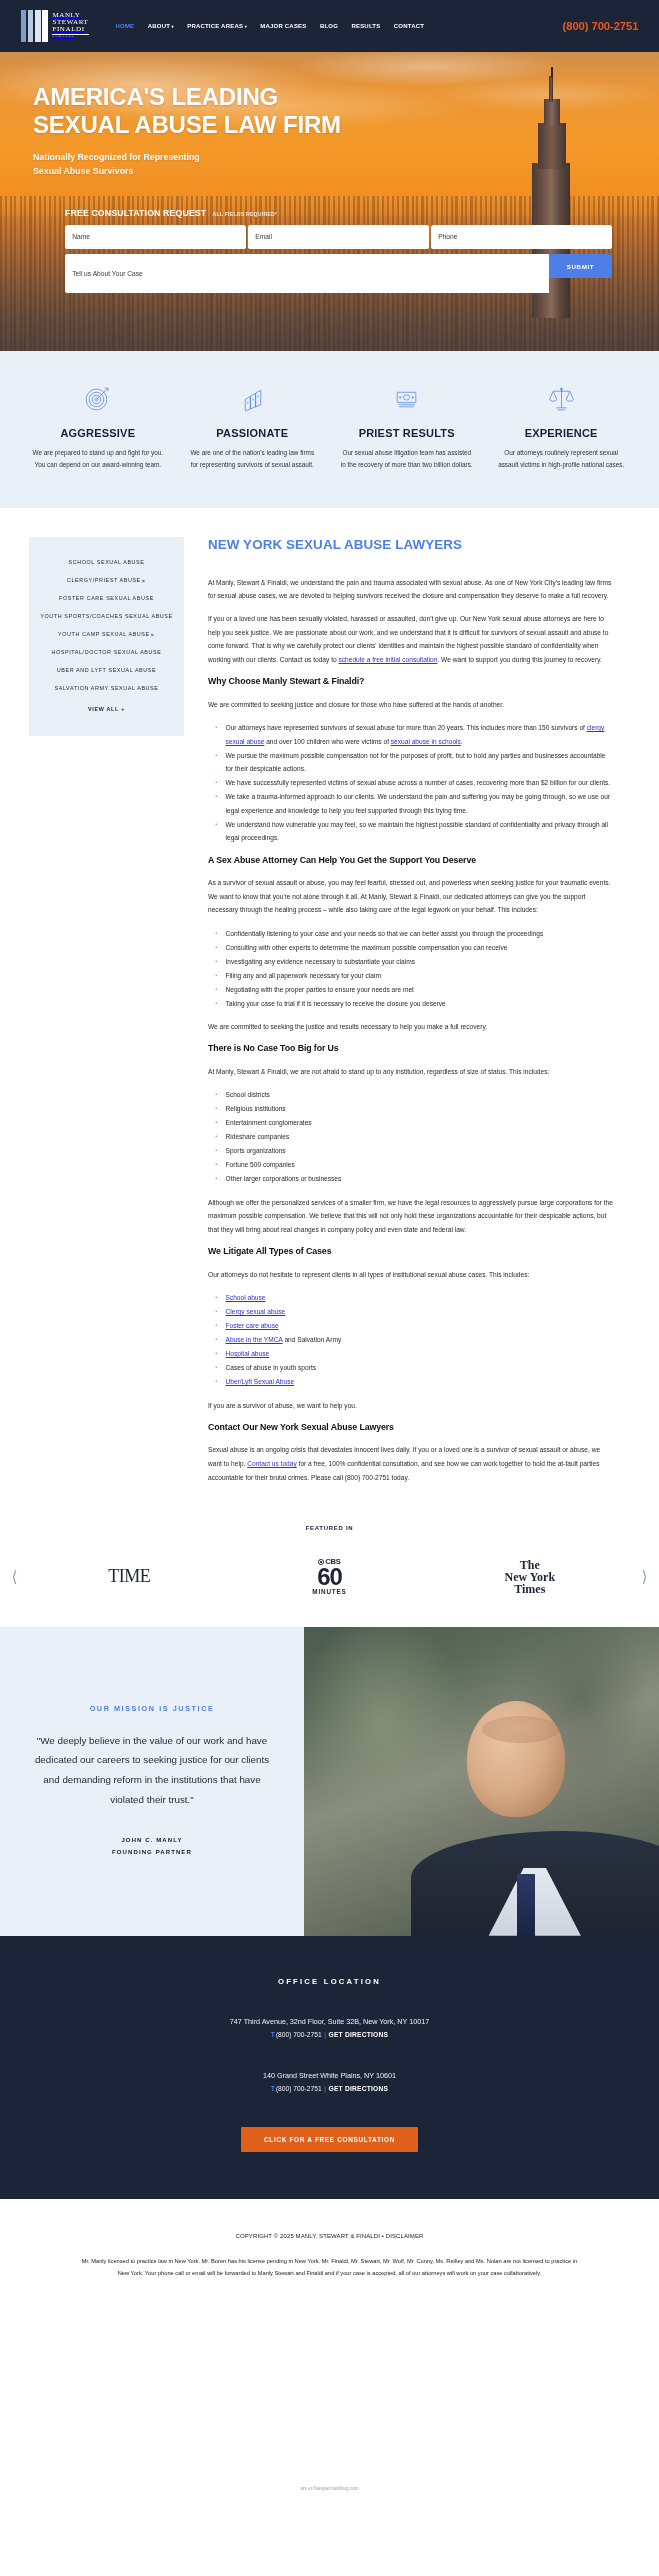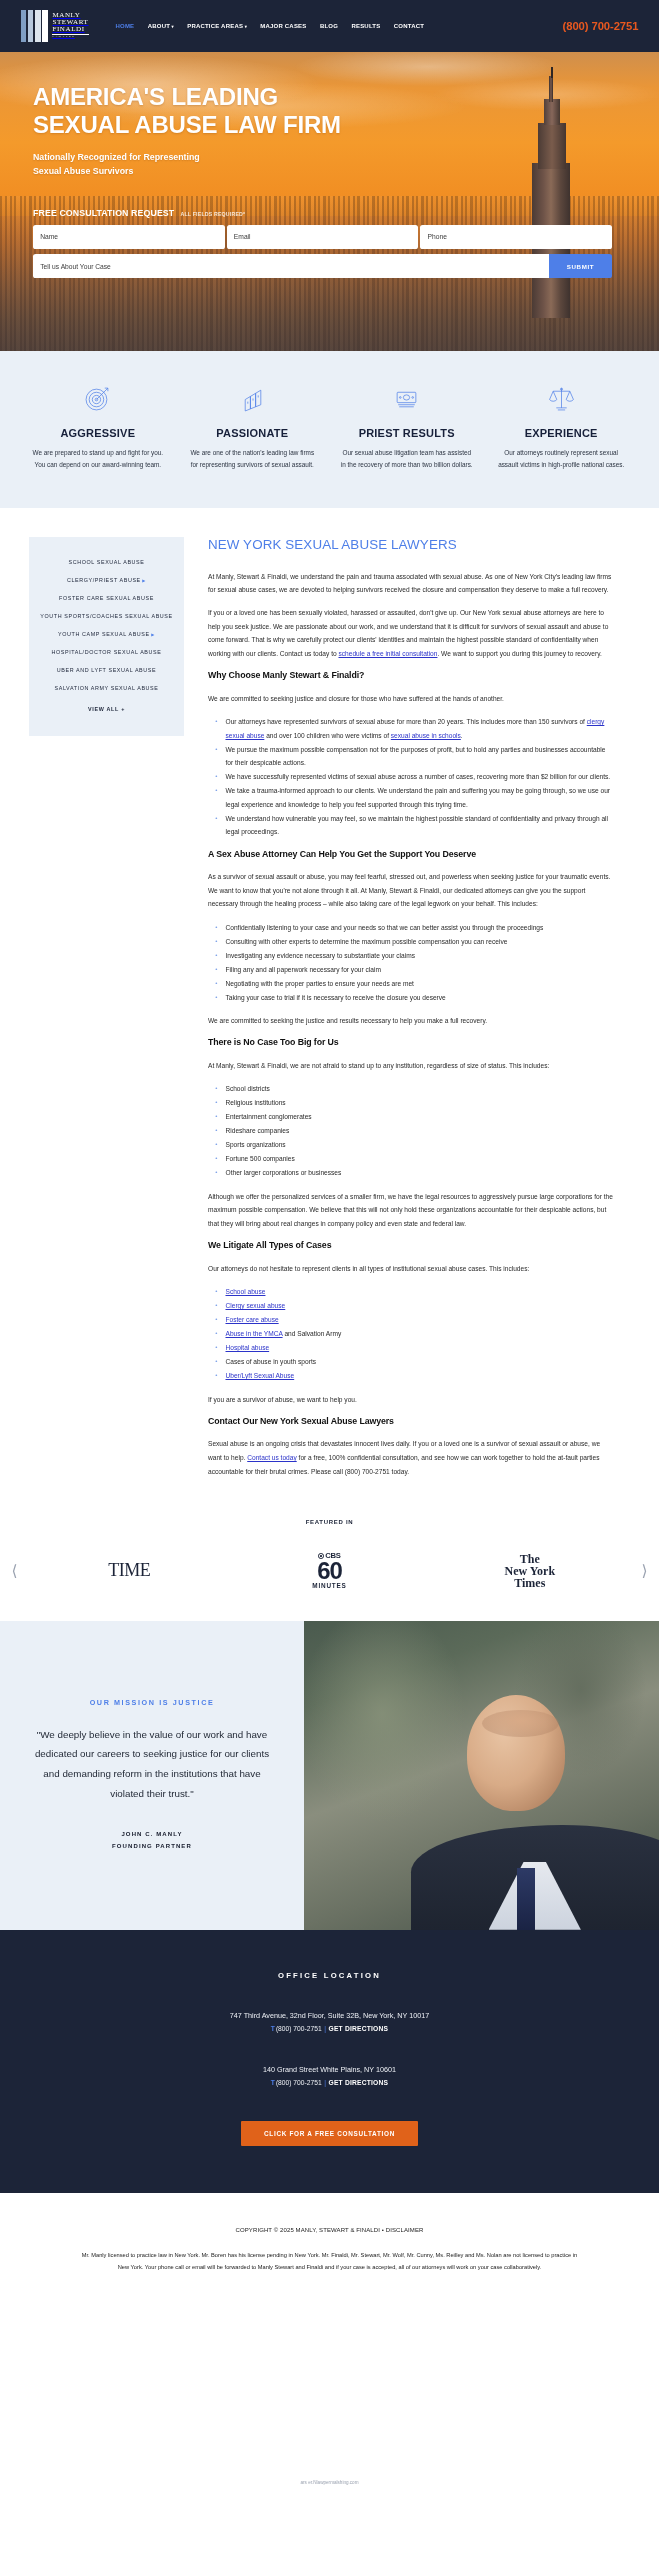--- a/index.html
+++ b/index.html
@@ -107,33 +107,33 @@
     color: #ffffff;
     font-size: 8.8px;
     line-height: 1.62;
     margin-top: 10.3px;
     font-weight: 600;
     max-width: 216px;
     text-shadow: 0 0.5px 1.5px rgba(120,60,10,.25);
   }
 
   
-  .formwrap { position: relative; z-index: 4; padding: 30px 47px 0 33px; }
+  .formwrap { position: relative; z-index: 4; padding: 30px 47px 0 33px; margin-left: 32px; }
   .form-head { display: flex; align-items: baseline; gap: 6.2px; }
   .form-title { color:#fff; font-size: 8.8px; font-weight: bold; letter-spacing: 0.1px;}
   .form-req { color:#f4e6d8; font-size: 5.2px; letter-spacing: 0.2px; font-weight:600;}
   .form-row1 { display: flex; gap: 2px; margin-top: 6.2px; }
   .form-row1 input {
     flex: 1; height: 24px; border: 0; border-radius: 2.6px;
     padding: 0 7.2px; font-size: 6.7px; color:#333;
     font-family: "Liberation Sans", sans-serif; outline: none;
   }
   .form-row2 { display: flex; gap: 0; margin-top: 5.7px; }
   .form-row2 input {
-    flex: 1; height: 24px; border: 0; border-radius: 2.6px 0 0 2.6px;
+    flex: 1; height: 39px; border: 0; border-radius: 2.6px 0 0 2.6px;
     padding: 0 7.2px; font-size: 6.7px; color:#333;
     font-family: "Liberation Sans", sans-serif; outline: none;
   }
   .submit-btn {
     width: 63px; height: 24px; border: 0; border-radius: 0 2.6px 2.6px 0;
     background: #4e7fe8; color: #fff; font-size: 6.2px; font-weight: bold;
     letter-spacing: 0.6px; cursor: pointer;
     font-family: "Liberation Sans", sans-serif;
   }
   ::placeholder { color: #3a3a3a; opacity: 1; }
@@ -157,22 +157,22 @@
   .sidebox a {
     display: block; text-align: center; color: #1c2438;
     font-size: 5.4px; letter-spacing: 0.6px; text-decoration: none;
     padding: 6px 3.1px; font-weight: 400;
   }
   .sidebox a .ar { color: #4e7fe8; font-size: 4.1px; margin-left: 1.5px; }
   .sidebox a.viewall { font-weight: bold; letter-spacing: 0.7px; padding-top: 9.3px;}
 
   .article { flex: 1; padding-left: 24px; padding-right: 15.5px; }
   h1.page-h1 {
-    color: #4e7fe8; font-size: 13.4px; font-weight: normal;
-    line-height: 1.22; letter-spacing: 0.1px; margin-bottom: 16px;
+    color: #4e7fe8; font-size: 13.4px; font-weight: bold;
+    line-height: 1.22; letter-spacing: 0.1px; margin-bottom: 22px;
   }
   .article p { font-size: 6.6px; color: #2a2a2a; line-height: 2.05; margin-bottom: 9.8px; }
   .article h2 {
     font-size: 8.8px; color: #111; font-weight: bold;
     line-height: 1.35; margin: 2.6px 0 9.8px 0; letter-spacing: -0.1px;
   }
   .article ul { margin: 0 0 9.8px 0; padding-left: 17.5px; }
   .article li {
     font-size: 6.6px; color: #2a2a2a; line-height: 2.05;
     margin-bottom: 0.5px; list-style: none; position: relative;

